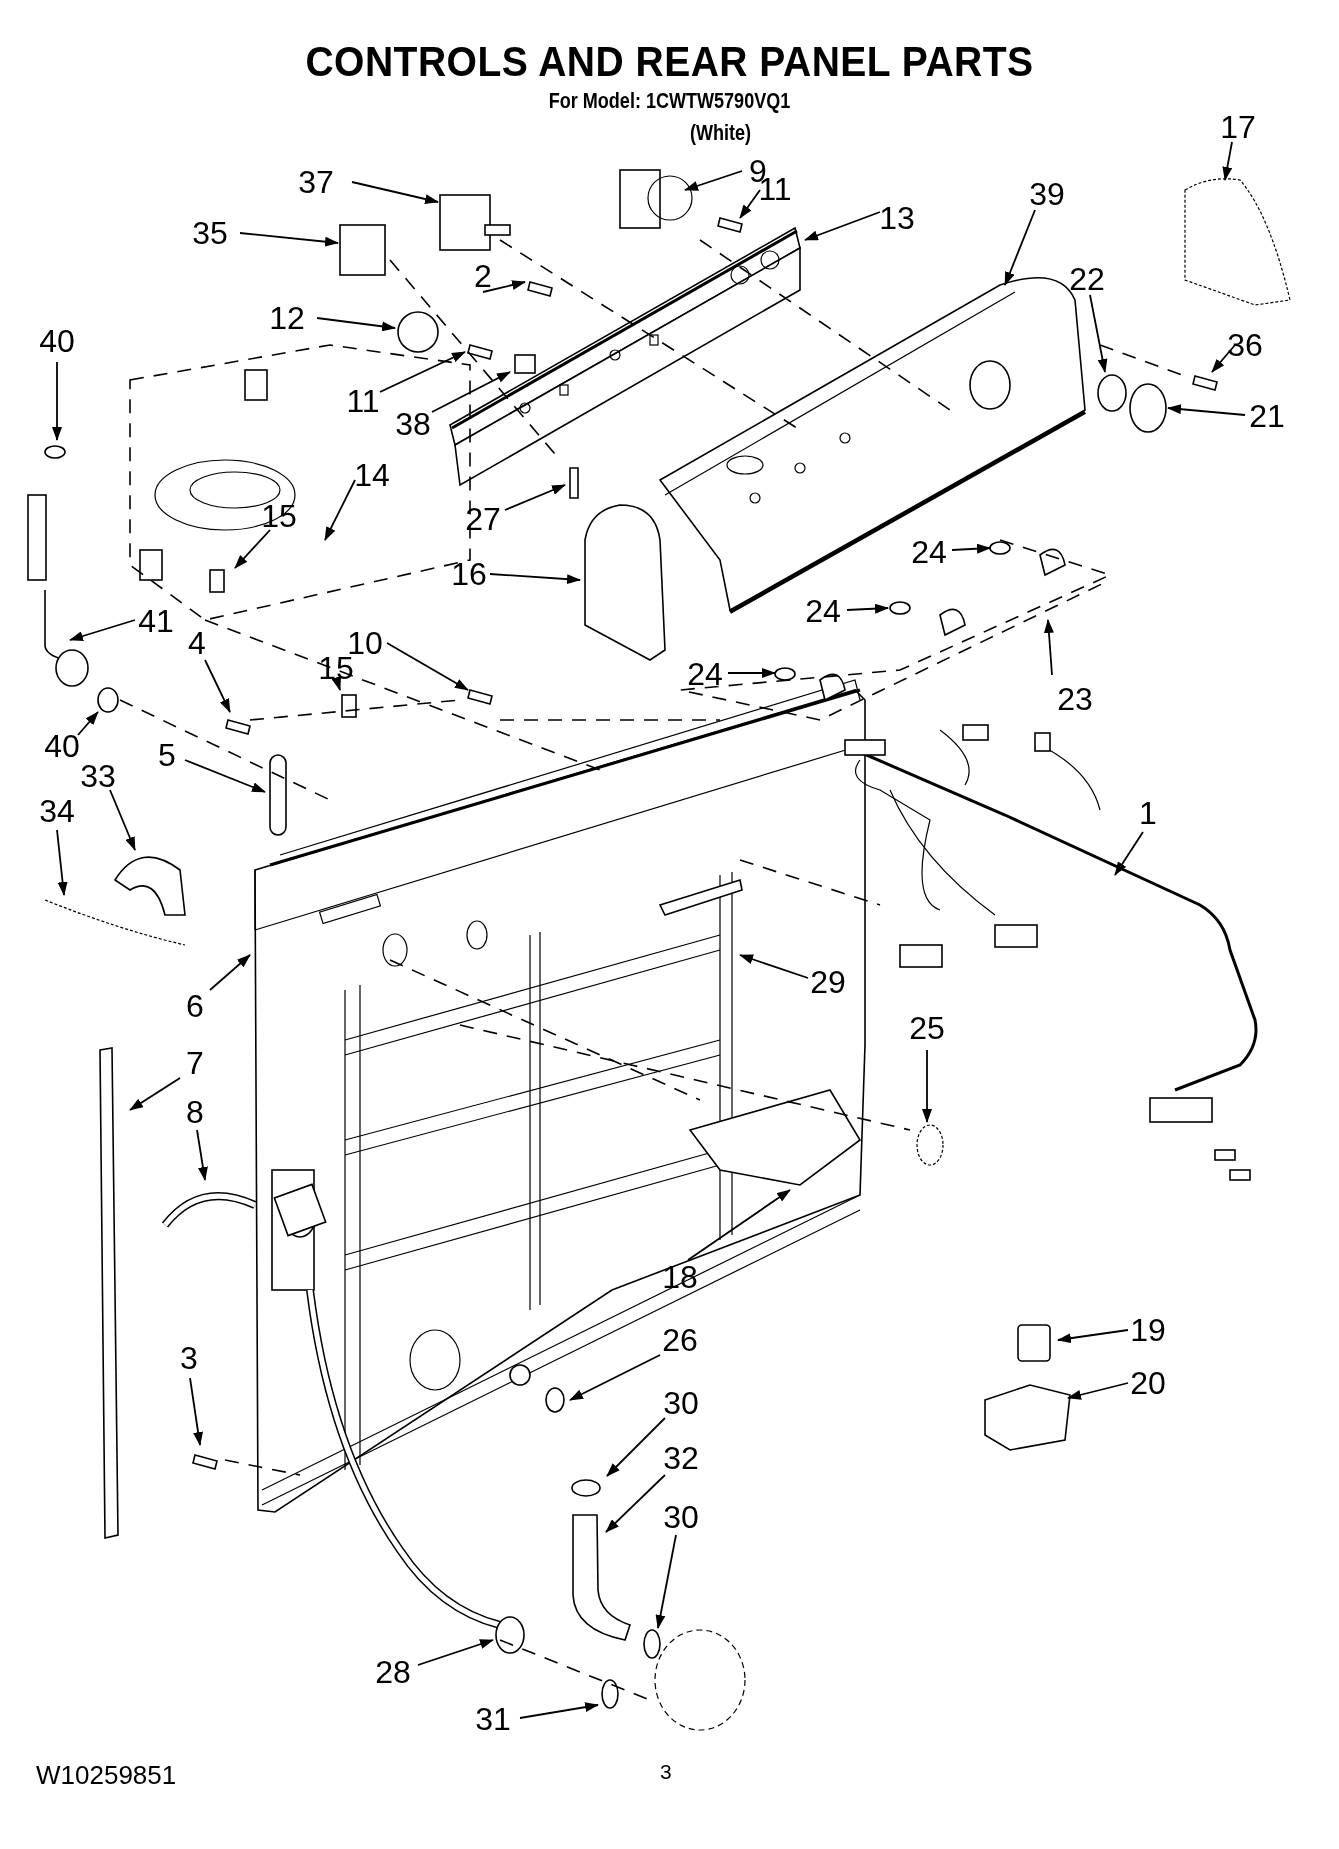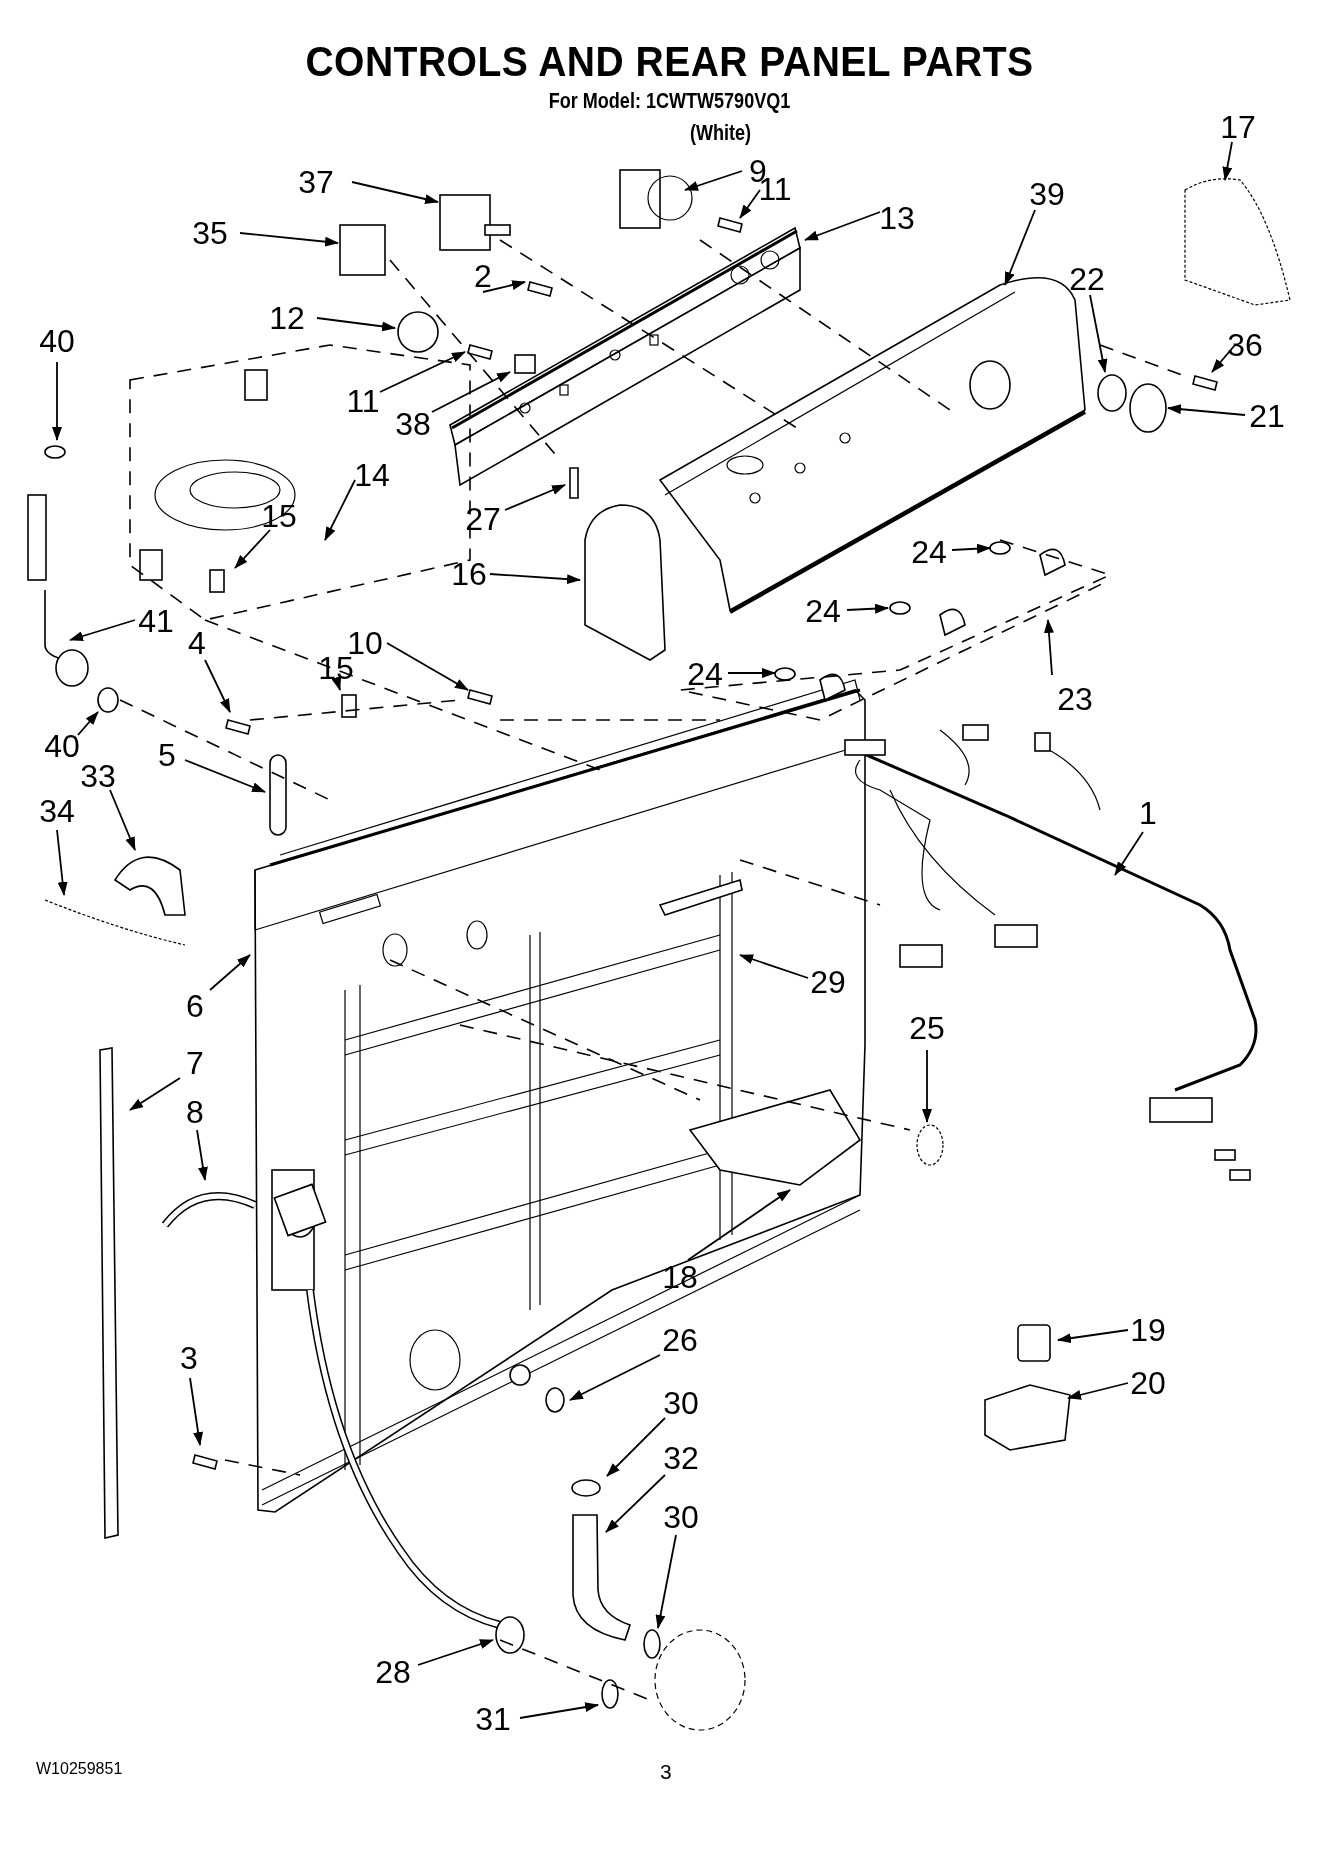--- a/index.html
+++ b/index.html
@@ -6,21 +6,21 @@
   body { width: 1339px; height: 1849px; position: relative; overflow: hidden;
          font-family: "Liberation Sans", "DejaVu Sans", sans-serif; color: #000; }
   .title { position: absolute; left: 0; width: 1339px; top: 38px; text-align: center;
            font-size: 42px; font-weight: bold; letter-spacing: 0.5px; transform: scaleX(0.93); }
   .subtitle { position: absolute; left: 0; width: 1339px; top: 88px; text-align: center;
               font-size: 22px; font-weight: bold; transform: scaleX(0.82); }
   .color-note { position: absolute; left: 690px; top: 120px; font-size: 22px; font-weight: bold;
                 transform: scaleX(0.82); transform-origin: left top; }
   svg.diagram { position: absolute; left: 0; top: 0; }
   .callout { font-family: "Liberation Sans", sans-serif; font-size: 32px; fill: #000; }
-  .footer-left { position: absolute; left: 36px; top: 1760px; font-size: 16px; text-align: right; }
+  .footer-left { position: absolute; left: 36px; top: 1760px; font-size: 26px; text-align: right; }
   .footer-page { position: absolute; left: 660px; top: 1760px; font-size: 21px; }
   .part { fill: #fff; stroke: #000; stroke-width: 1.6; }
   .thin { fill: none; stroke: #000; stroke-width: 1.2; }
   .dash { fill: none; stroke: #000; stroke-width: 1.6; stroke-dasharray: 14 10; }
   .solidline { fill: none; stroke: #000; stroke-width: 1.6; }
   .heavy { fill: none; stroke: #000; stroke-width: 4; }
   .arrow { fill: none; stroke: #000; stroke-width: 1.8; }
 </style>
 </head>
 <body>

